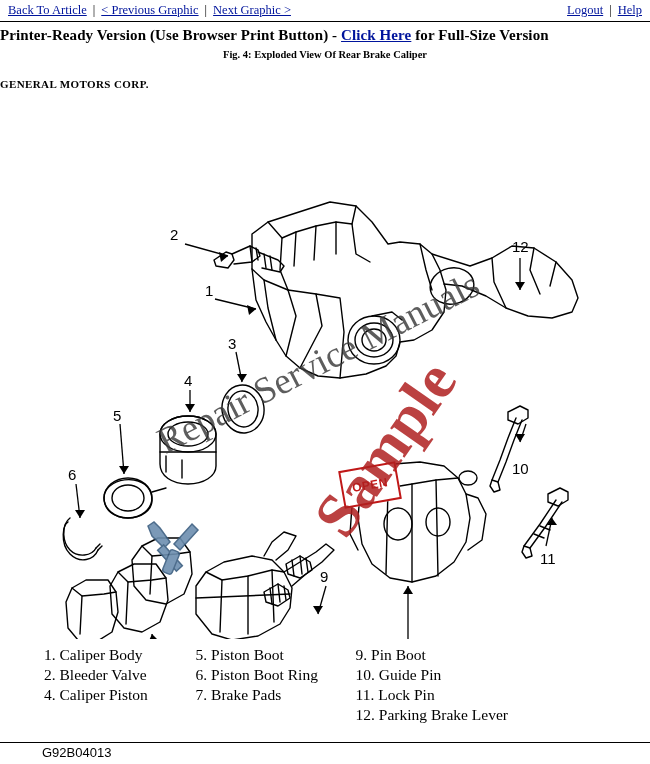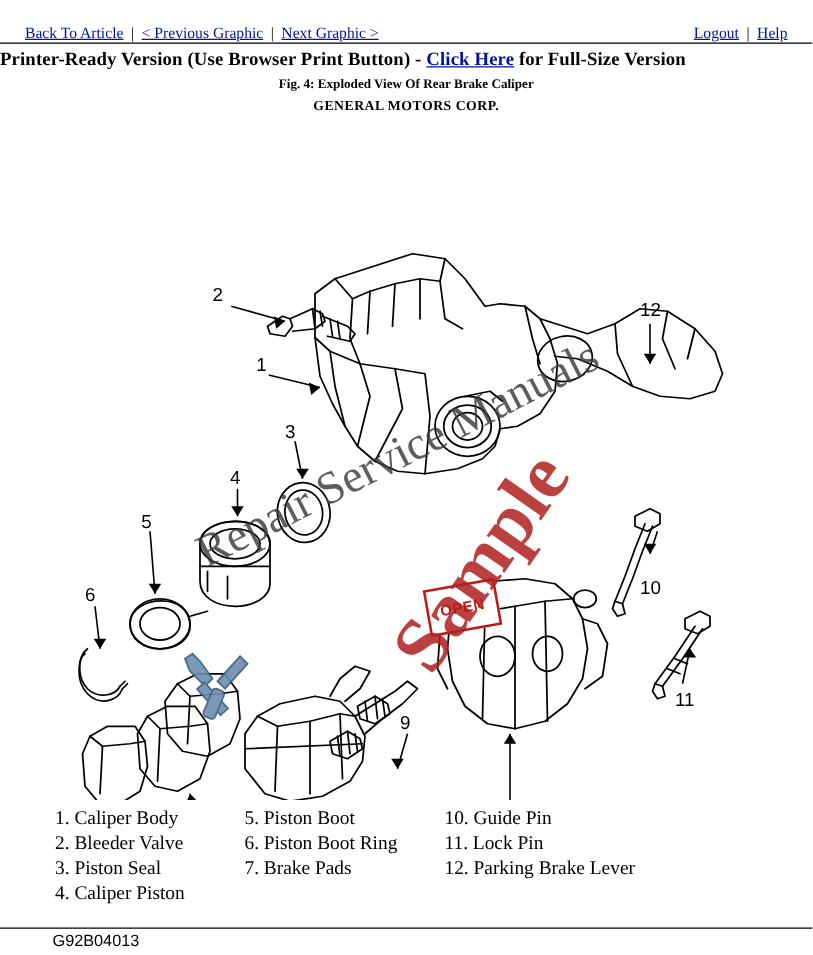--- a/index.html
+++ b/index.html
@@ -10,25 +10,25 @@
   body {
     width: 650px; height: 764px;
     font-family: "Liberation Serif", serif;
     color: #000;
     position: relative;
     overflow: hidden;
   }
 
   
   .navbar {
-    height: 35px;
+    height: 22px;
     border-bottom: 1px solid #000;
     display: flex;
-    align-items: flex-end;
-    padding: 0 20px;
+    align-items: center;
+    padding: 0 8px;
     font-family: "Liberation Serif", serif;
     font-size: 12.5px;
   }
   .nav-left { display: flex; align-items: center; }
   .nav-right { margin-left: auto; display: flex; align-items: center; }
   .nav-link {
     color: #00149c;
     text-decoration: underline;
     cursor: pointer;
     white-space: nowrap;
@@ -52,25 +52,26 @@
     cursor: pointer;
   }
 
   .fig-caption {
     text-align: center;
     font-size: 10.5px;
     font-weight: bold;
     padding-top: 3px;
   }
   .corp {
-    text-align: center;
+    text-align: left;
     font-size: 11px;
     font-weight: bold;
     letter-spacing: 0.4px;
     padding-top: 6px;
+    margin-top: 12px;
   }
 
   
   .drawing {
     position: relative;
     width: 650px;
     height: 545px;
     margin-top: 4px;
   }
   .drawing svg { display: block; }
@@ -365,29 +366,29 @@
   <div class="wm-open">
       <span>OPEN</span>
     </div>
   <div class="wm wm-sample">Sample</div>
 </div>
 
 <div class="legend">
   <div class="legend-col c1">
     <div class="legend-item">1. Caliper Body</div>
     <div class="legend-item">2. Bleeder Valve</div>
-    <div class="legend-item">3. Piston Seal</div>
     <div class="legend-item">4. Caliper Piston</div>
   </div>
   <div class="legend-col c2">
     <div class="legend-item">5. Piston Boot</div>
     <div class="legend-item">6. Piston Boot Ring</div>
     <div class="legend-item">7. Brake Pads</div>
   </div>
   <div class="legend-col c3">
+    <div class="legend-item">9. Pin Boot</div>
     <div class="legend-item">10. Guide Pin</div>
     <div class="legend-item">11. Lock Pin</div>
     <div class="legend-item">12. Parking Brake Lever</div>
   </div>
 </div>
 
 <div class="footer-rule"></div>
 <div class="footer-code">G92B04013</div>
 
 </body></html>

